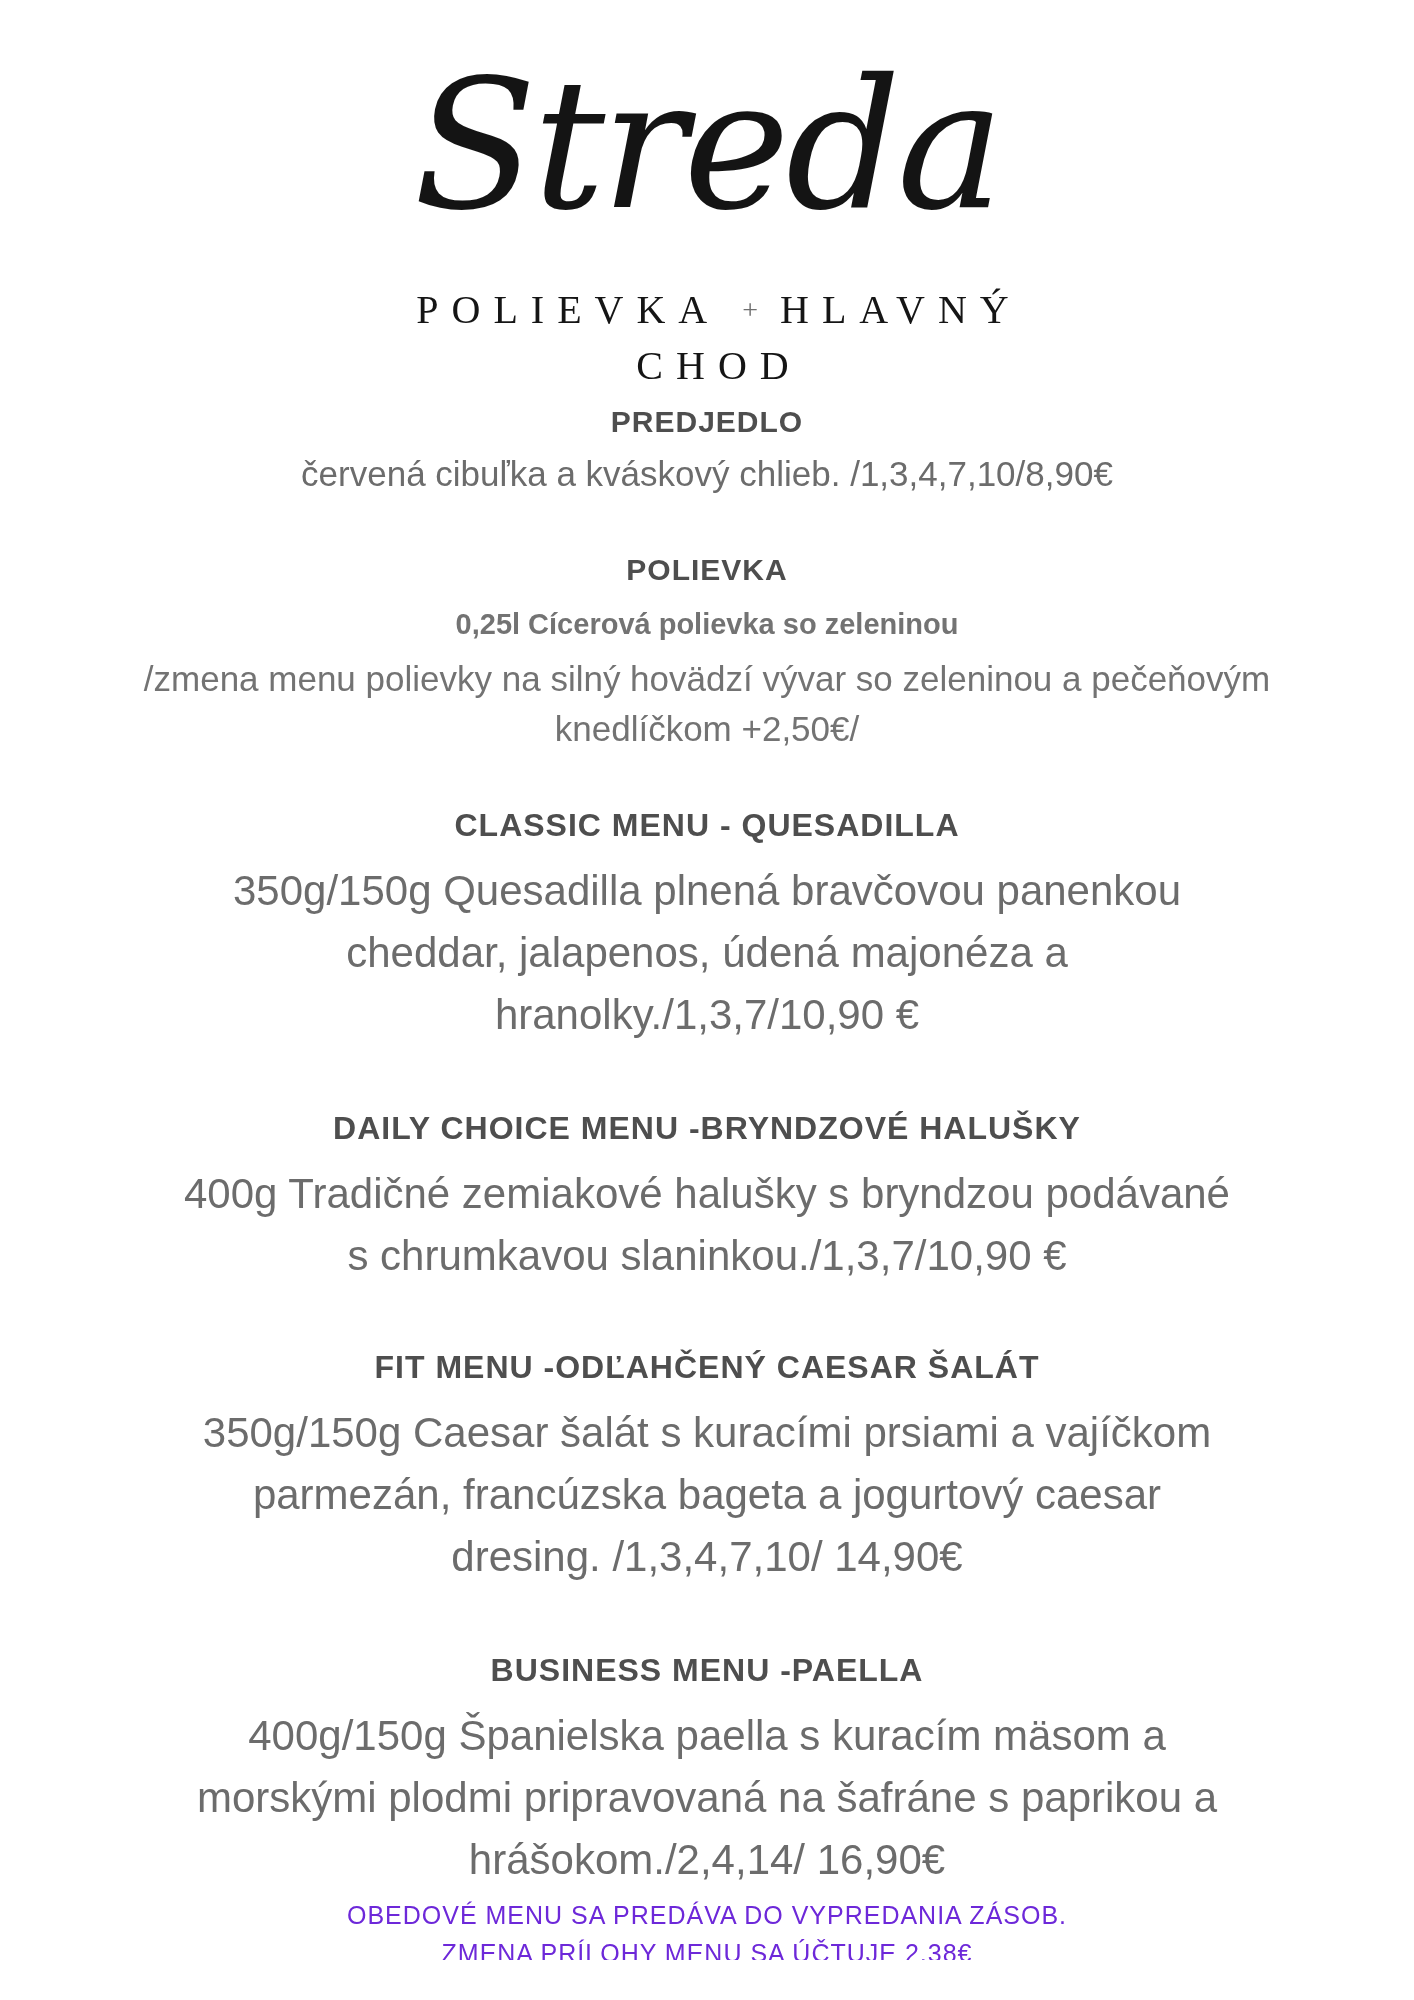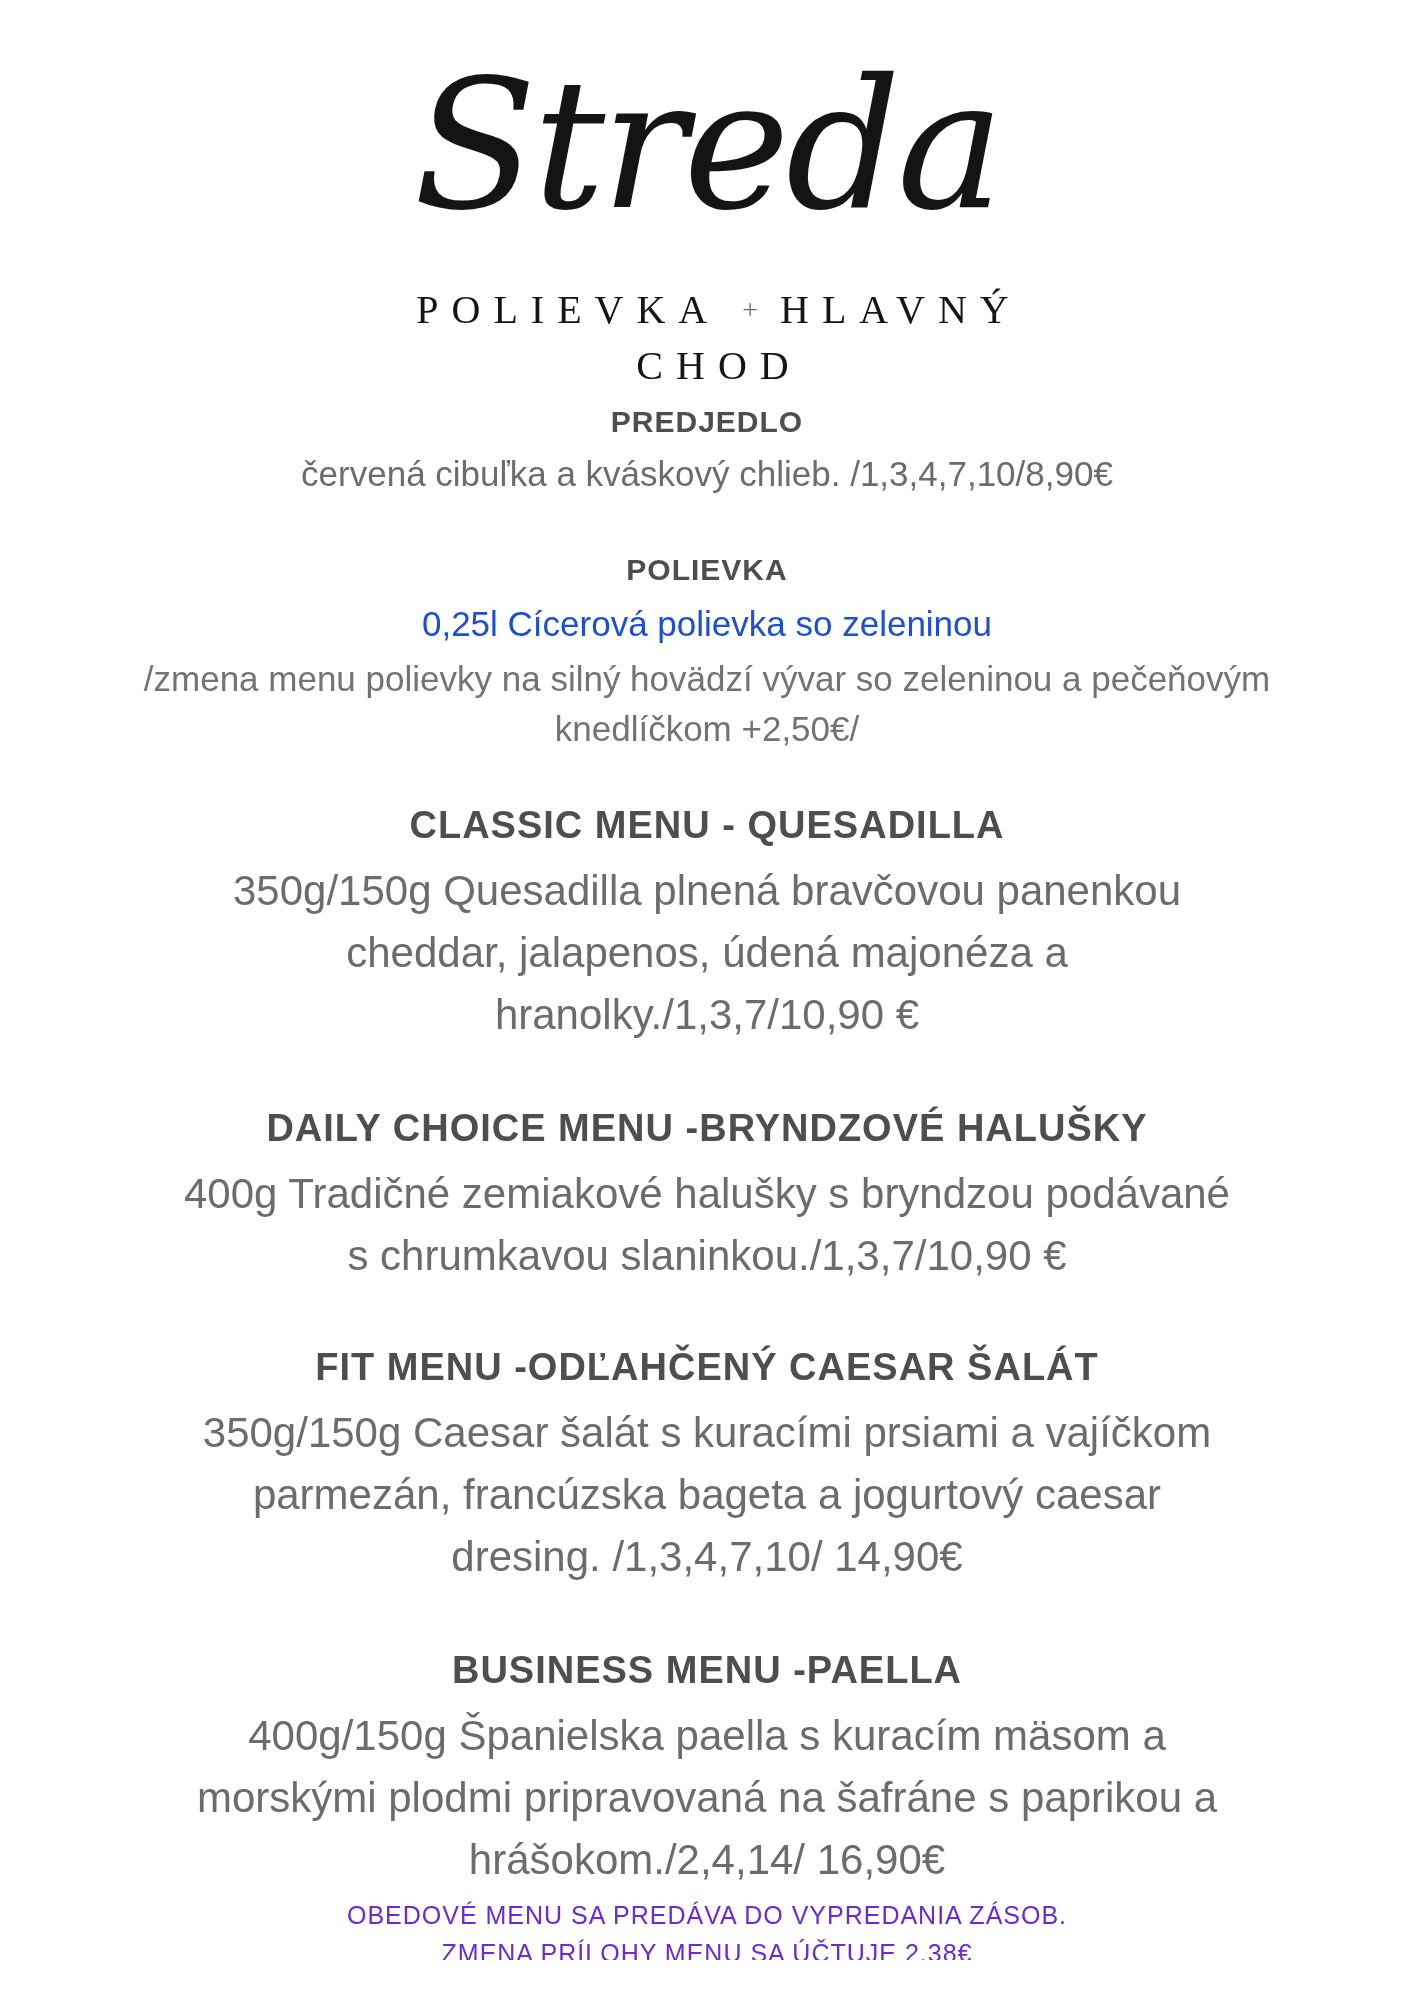--- a/index.html
+++ b/index.html
@@ -67,40 +67,40 @@
     color: #4e4e4e;
   }
   .small-body { margin-top: 6px; }
   .small-body .line {
     font-size: 35px;
     line-height: 48px;
     color: #6c6c6c;
   }
   .soup-name {
     margin-top: 8px;
-    font-size: 35px;
-    font-weight: 400;
+    font-size: 29px;
+    font-weight: 700;
     line-height: 48px;
-    color: #1d4ed8;
+    color: #737373;
   }
   .soup-note { margin-top: 6px; }
   .soup-note .line {
     font-size: 35px;
     line-height: 50px;
     color: #737373;
   }
 
   
   .menu-classic  { top: 800px; }
   .menu-daily    { top: 1103px; }
   .menu-fit      { top: 1342px; }
   .menu-business { top: 1645px; }
 
   .menu-heading {
-    font-size: 38px;
+    font-size: 32px;
     font-weight: 700;
     line-height: 50px;
     letter-spacing: 1px;
     color: #4e4e4e;
   }
   .menu-body { margin-top: 10px; }
   .menu-body .line {
     font-size: 42px;
     line-height: 62px;
     color: #6c6c6c;

